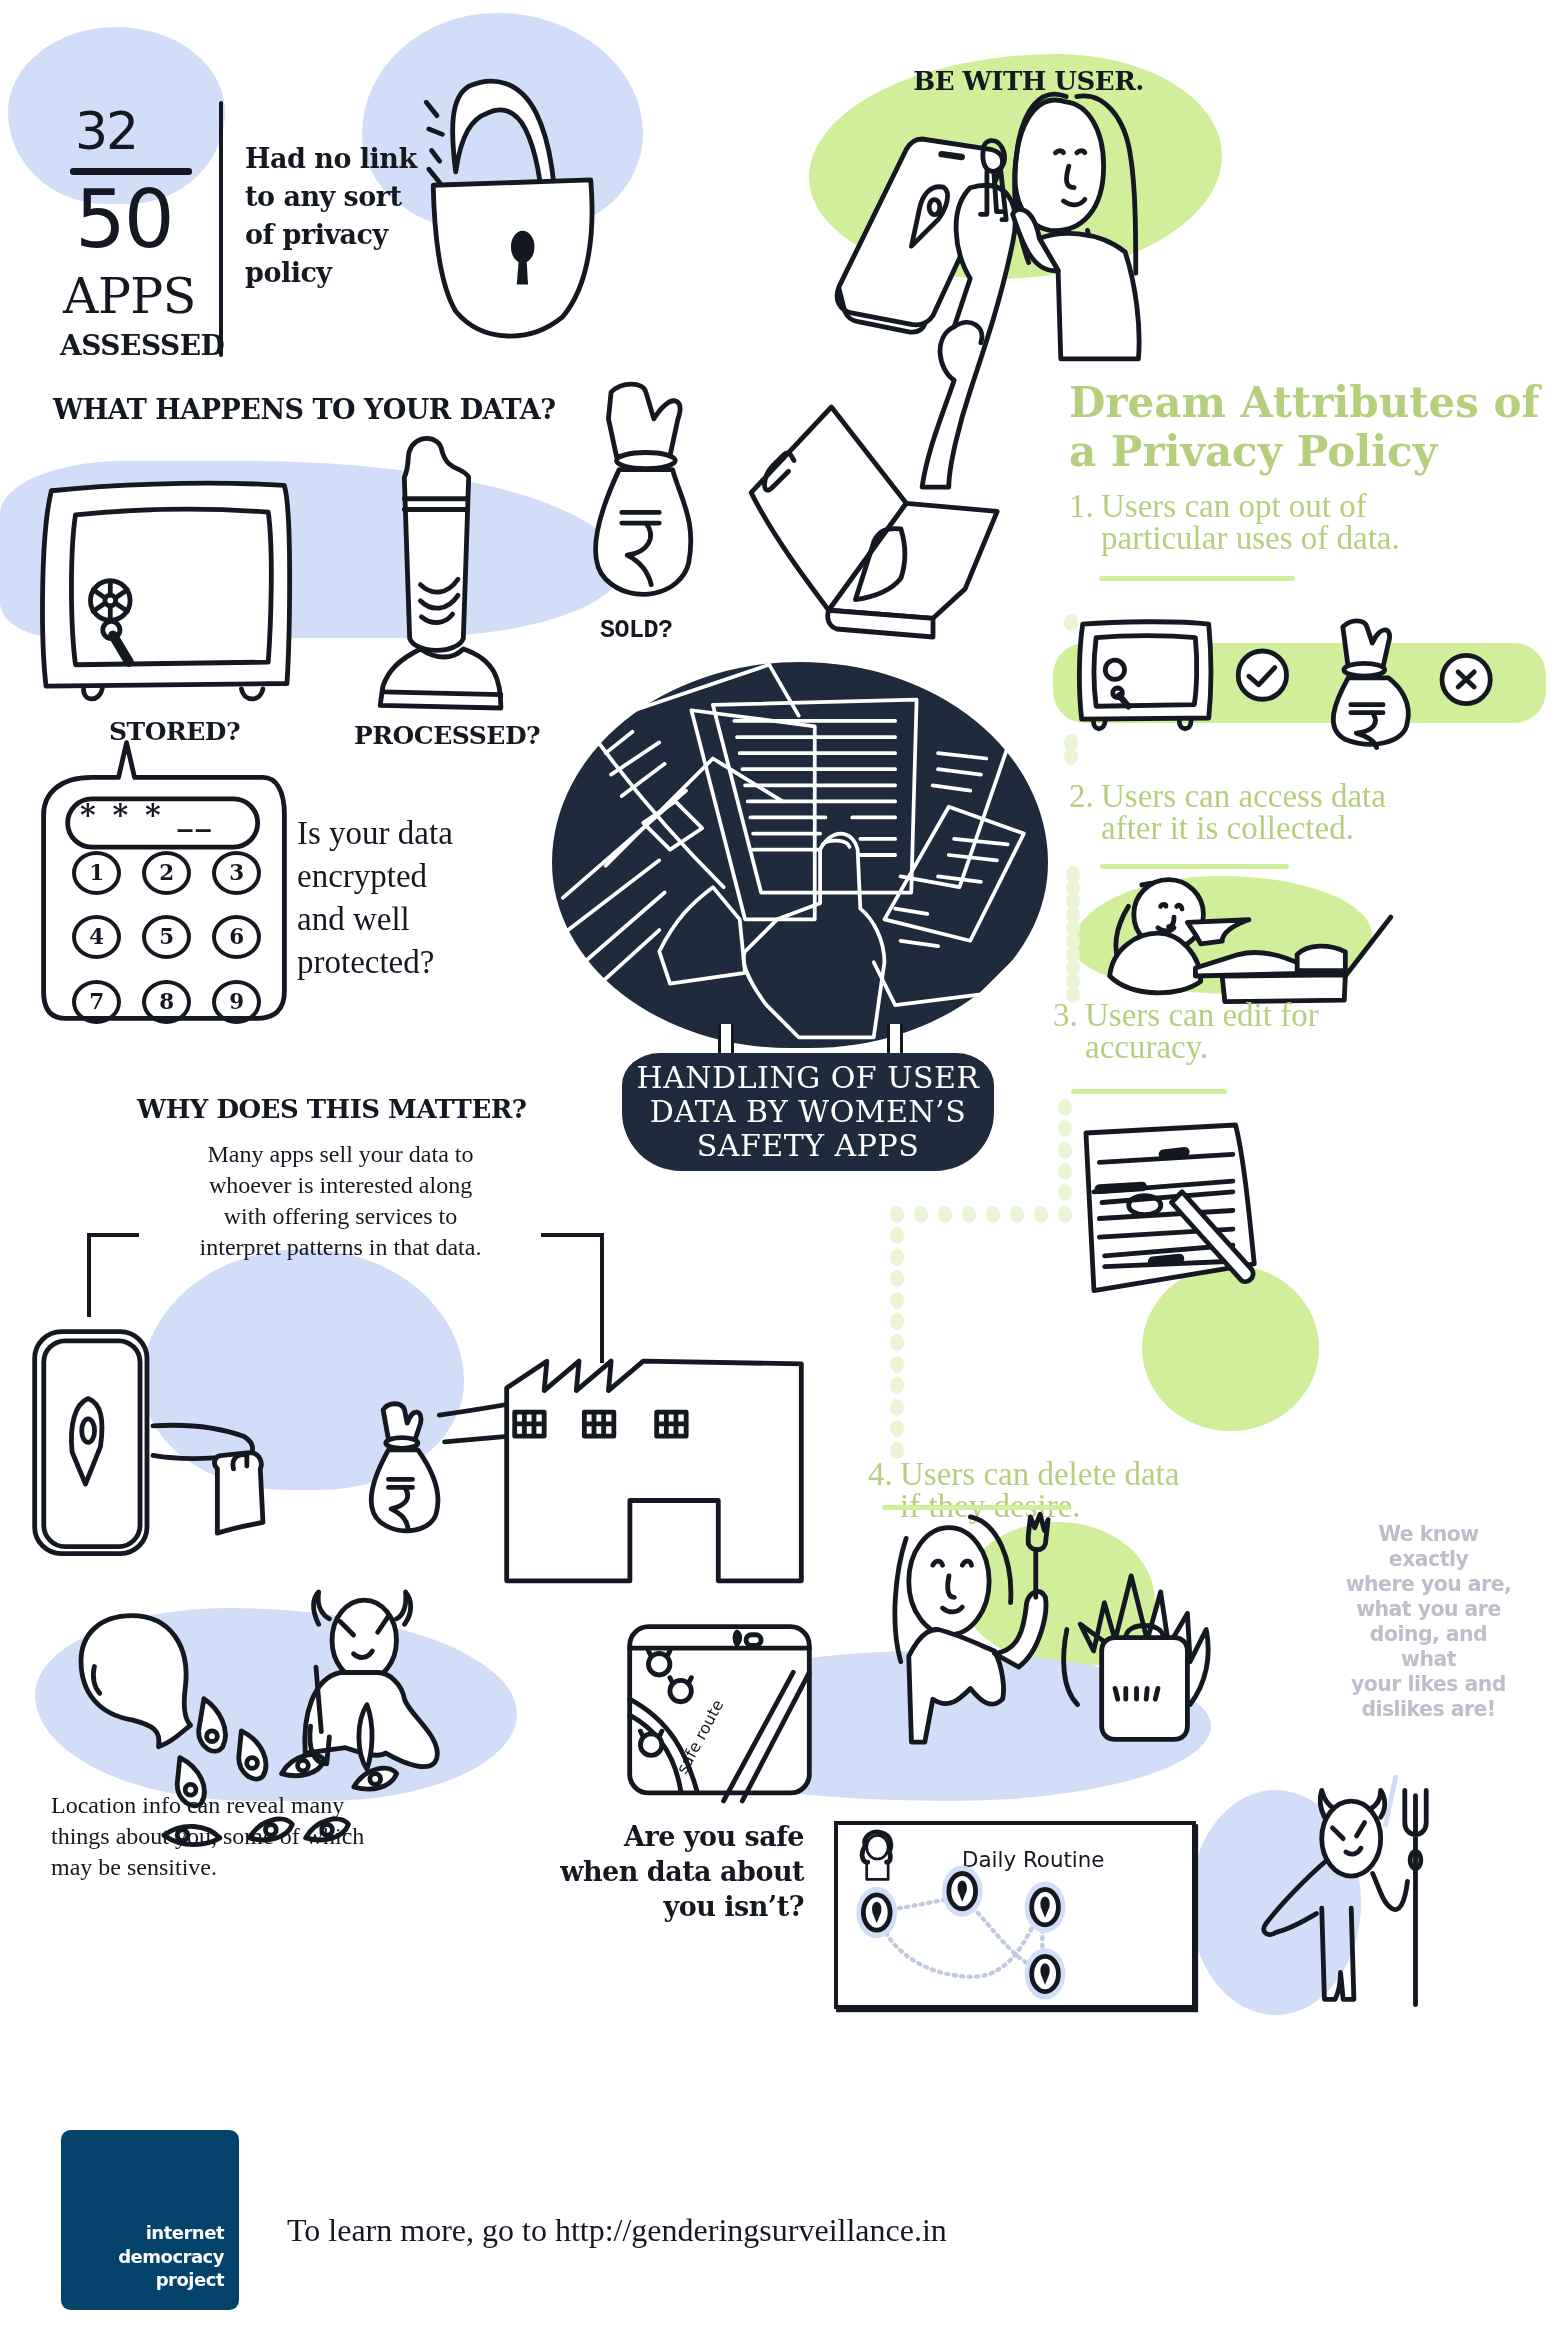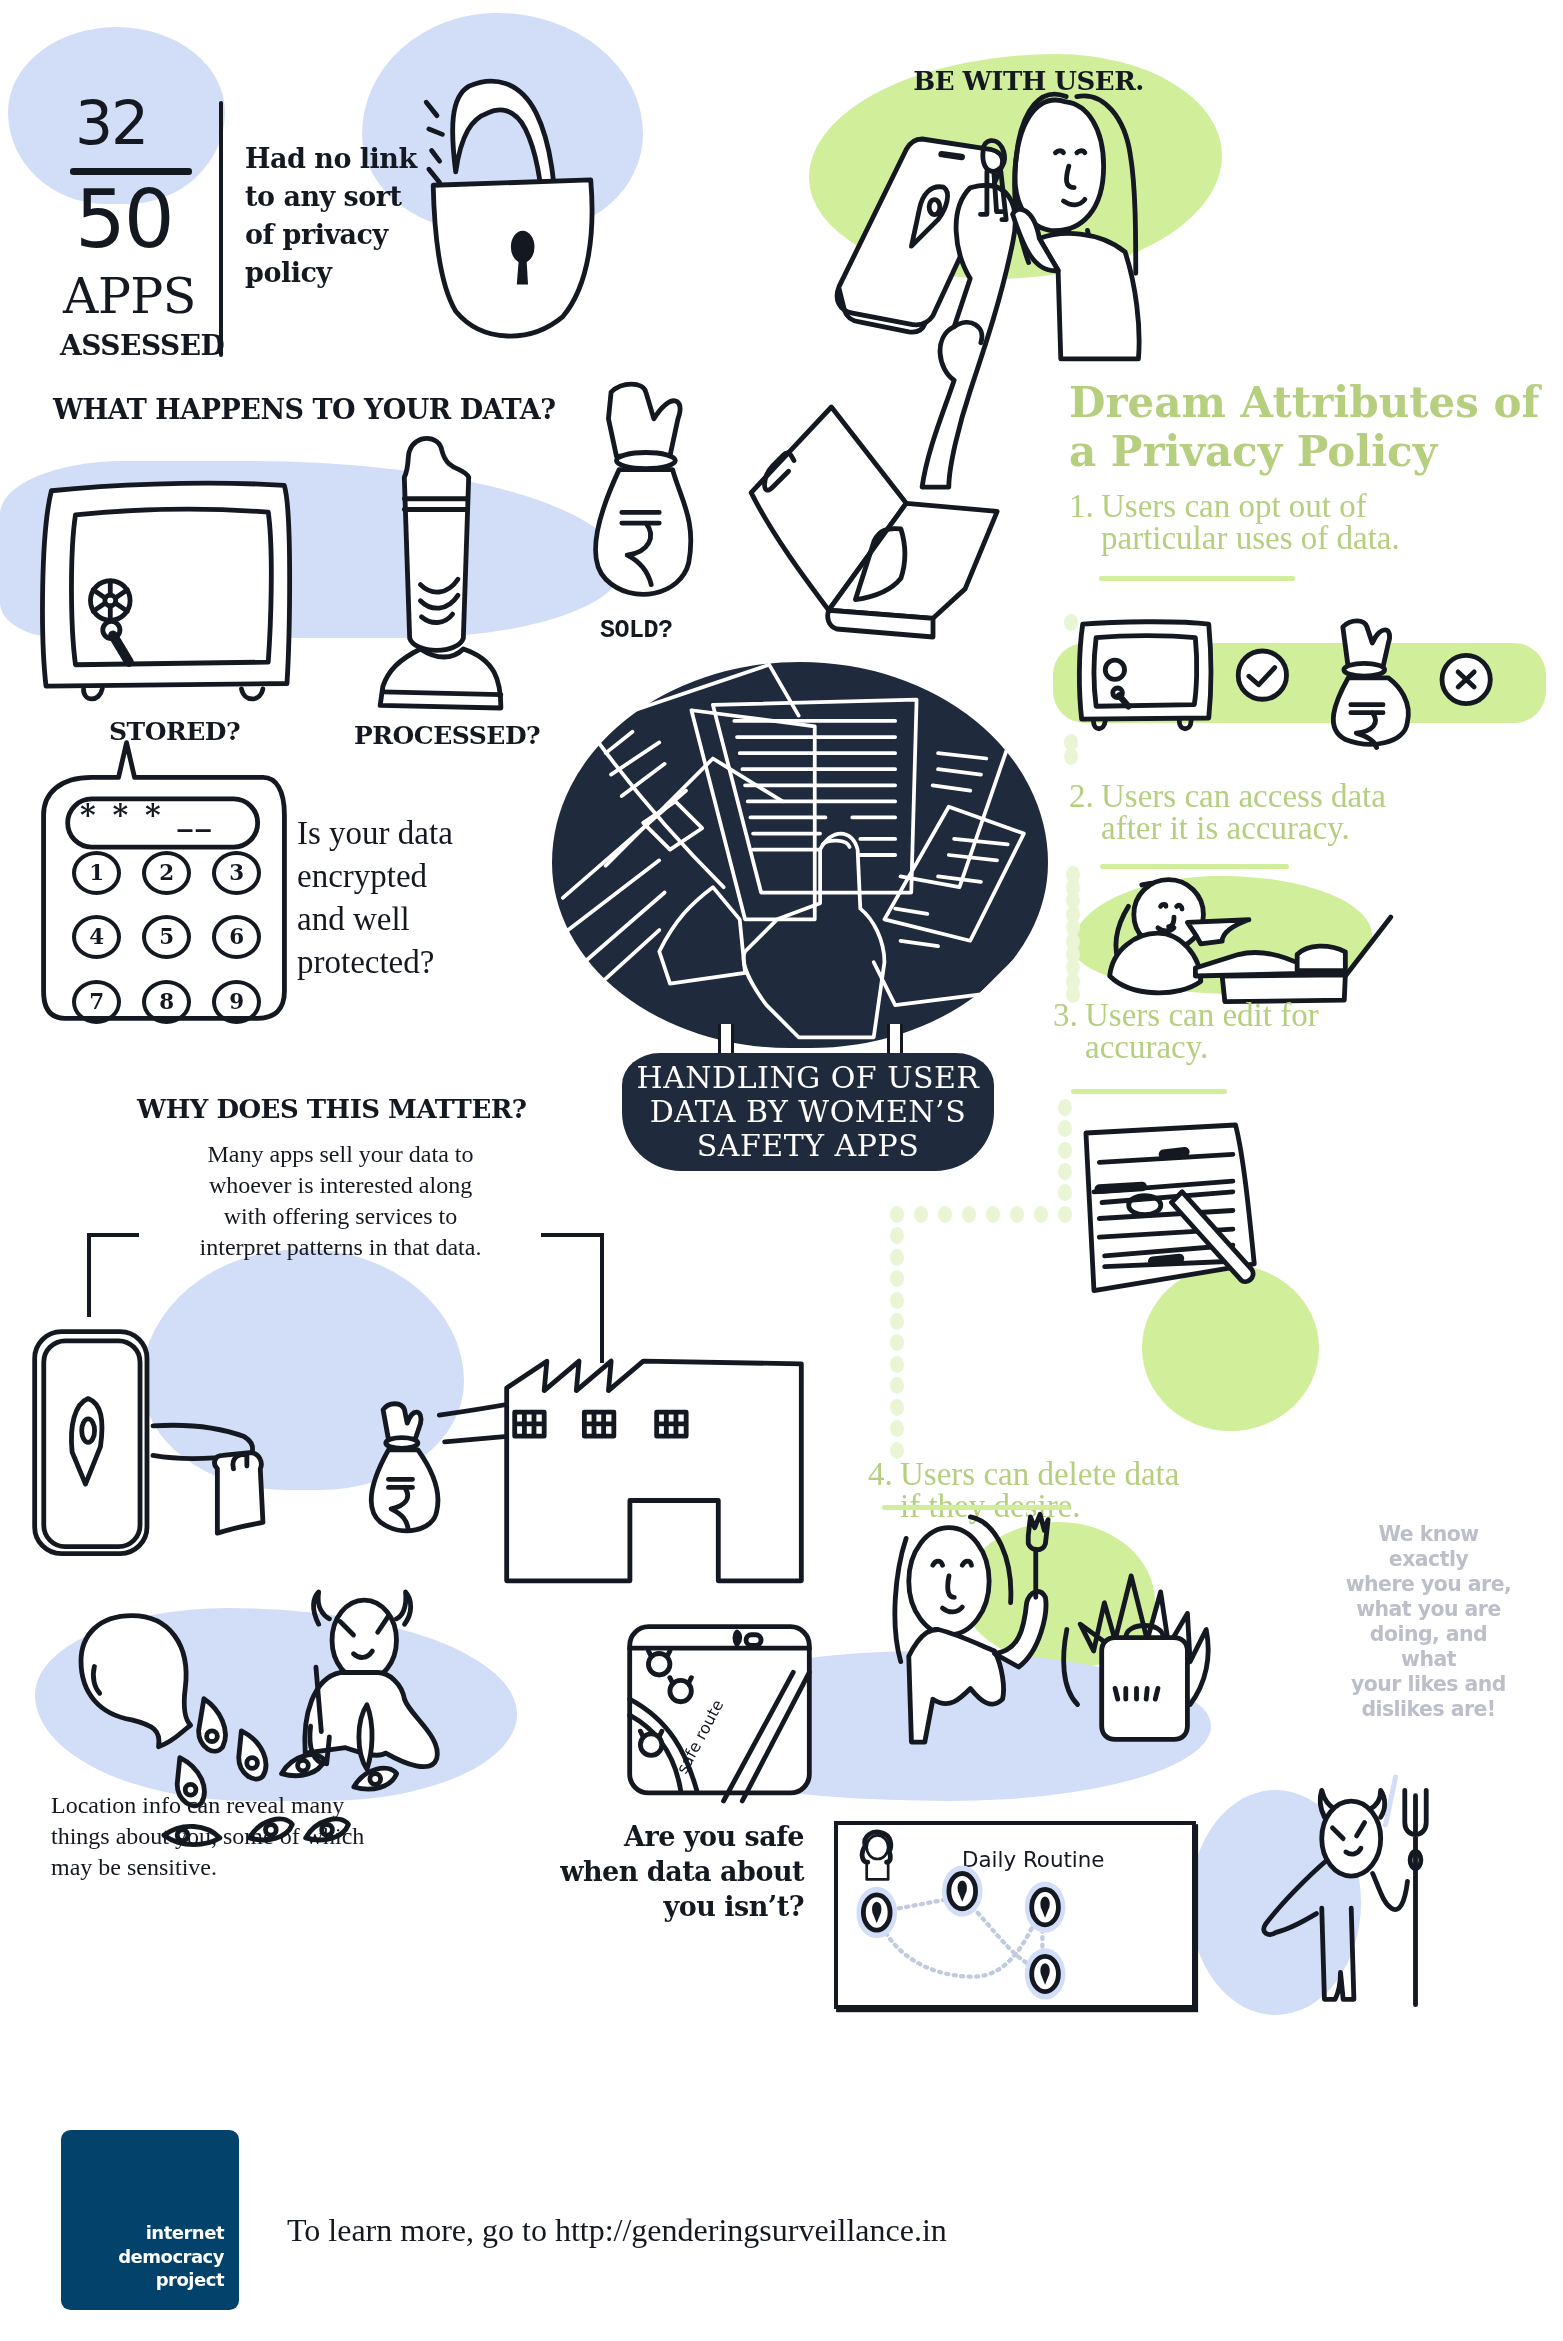--- a/index.html
+++ b/index.html
@@ -29,21 +29,21 @@
 <div class="abs blob-blue" style="left:0;top:461px;width:622px;height:177px;border-radius:20% 60% 35% 10%/30% 60% 40% 20%;"></div>
 <div class="abs blob-green" style="left:1053px;top:643px;width:493px;height:80px;border-radius:32px;"></div>
 <div class="abs blob-green" style="left:1072px;top:876px;width:300px;height:118px;border-radius:50% 50% 45% 55%/60% 50% 50% 40%;"></div>
 <div class="abs blob-green" style="left:1142px;top:1265px;width:177px;height:166px;border-radius:50%;"></div>
 <div class="abs blob-blue" style="left:142px;top:1249px;width:322px;height:241px;border-radius:50% 50% 45% 45%/55% 55% 45% 45%;"></div>
 <div class="abs blob-green" style="left:962px;top:1522px;width:193px;height:145px;border-radius:50% 50% 40% 60%/50% 55% 45% 50%;"></div>
 <div class="abs blob-blue" style="left:35px;top:1608px;width:482px;height:193px;border-radius:40% 60% 40% 45%/45% 55% 45% 55%;"></div>
 <div class="abs blob-blue" style="left:632px;top:1651px;width:579px;height:150px;border-radius:50% 50% 45% 55%/60% 50% 50% 40%;"></div>
 <div class="abs blob-blue" style="left:1190px;top:1790px;width:171px;height:225px;border-radius:50%;"></div>
 
-<div class="abs" style="left:75px;top:83px;font-family:'DejaVu Sans',sans-serif;font-size:60px;line-height:80px;letter-spacing:-2.1px;">32</div>
+<div class="abs" style="left:75px;top:91px;font-family:'DejaVu Sans',sans-serif;font-size:52px;line-height:80px;letter-spacing:-2.1px;">32</div>
 <div class="abs" style="left:70px;top:168px;width:122px;height:7px;background:#141821;border-radius:3.2px;"></div>
 <div class="abs" style="left:75px;top:180px;font-family:'DejaVu Sans',sans-serif;font-size:80px;line-height:80px;letter-spacing:-2.1px;">50</div>
 <div class="abs slab" style="left:63px;top:271px;font-size:49px;line-height:51px;font-weight:normal;">APPS</div>
 <div class="abs slab" style="left:60px;top:331px;font-size:28px;line-height:30px;">ASSESSED</div>
 <div class="abs" style="left:219px;top:101px;width:4.3px;height:256px;background:#141821;border-radius:2.1px;"></div>
 <div class="abs slab" style="left:245px;top:140px;font-size:27px;line-height:38px;">
   <div>Had no link</div>
   <div>to any sort</div>
   <div>of privacy</div>
   <div>policy</div>
@@ -204,21 +204,21 @@
   <circle cx="735" cy="118" r="45" class="inkw"></circle>
   <path class="ink" d="M720 104 L750 132 M750 104 L720 132"></path>
 </svg>
 
 <div class="dot" style="left:1064px;top:614px;"></div>
 <div class="dot" style="left:1064px;top:734px;"></div>
 <div class="dot" style="left:1064px;top:748px;"></div>
 
 <div class="abs green-t" style="left:1069px;top:780px;font-size:33px;line-height:32px;">
   <span style="display:inline-block;width:32px;">2.</span><span>Users can access data</span><br>
-  <span style="display:inline-block;width:32px;"></span><span>after it is accuracy.</span>
+  <span style="display:inline-block;width:32px;"></span><span>after it is collected.</span>
 </div>
 <div class="gline" style="left:1100px;top:864px;width:189px;"></div>
 
 <svg style="left:1099px;top:874px;" width="407" height="129" viewBox="0 0 760 240">
   <path class="ink" d="M55 60 C30 100 25 140 40 170 M80 20 C120 10 160 20 180 50 C195 80 180 110 160 120"></path>
   <circle cx="130" cy="75" r="65" class="inkw"></circle>
   <path class="ink" d="M115 60 C118 55 125 55 125 60 M145 60 C150 55 155 60 155 65 M140 80 C140 90 138 98 130 98 M110 100 C120 108 132 108 140 100"></path>
   <path class="ink" d="M110 140 L110 160 C120 175 145 175 150 155 L148 140"></path>
   <path class="inkw" d="M20 190 C25 140 70 110 110 110 C150 110 190 150 190 200 C150 230 60 230 20 190Z"></path>
   <path class="inkw" d="M165 90 L280 85 C250 95 230 110 230 125 L190 130 C180 110 172 100 165 90 Z"></path>

